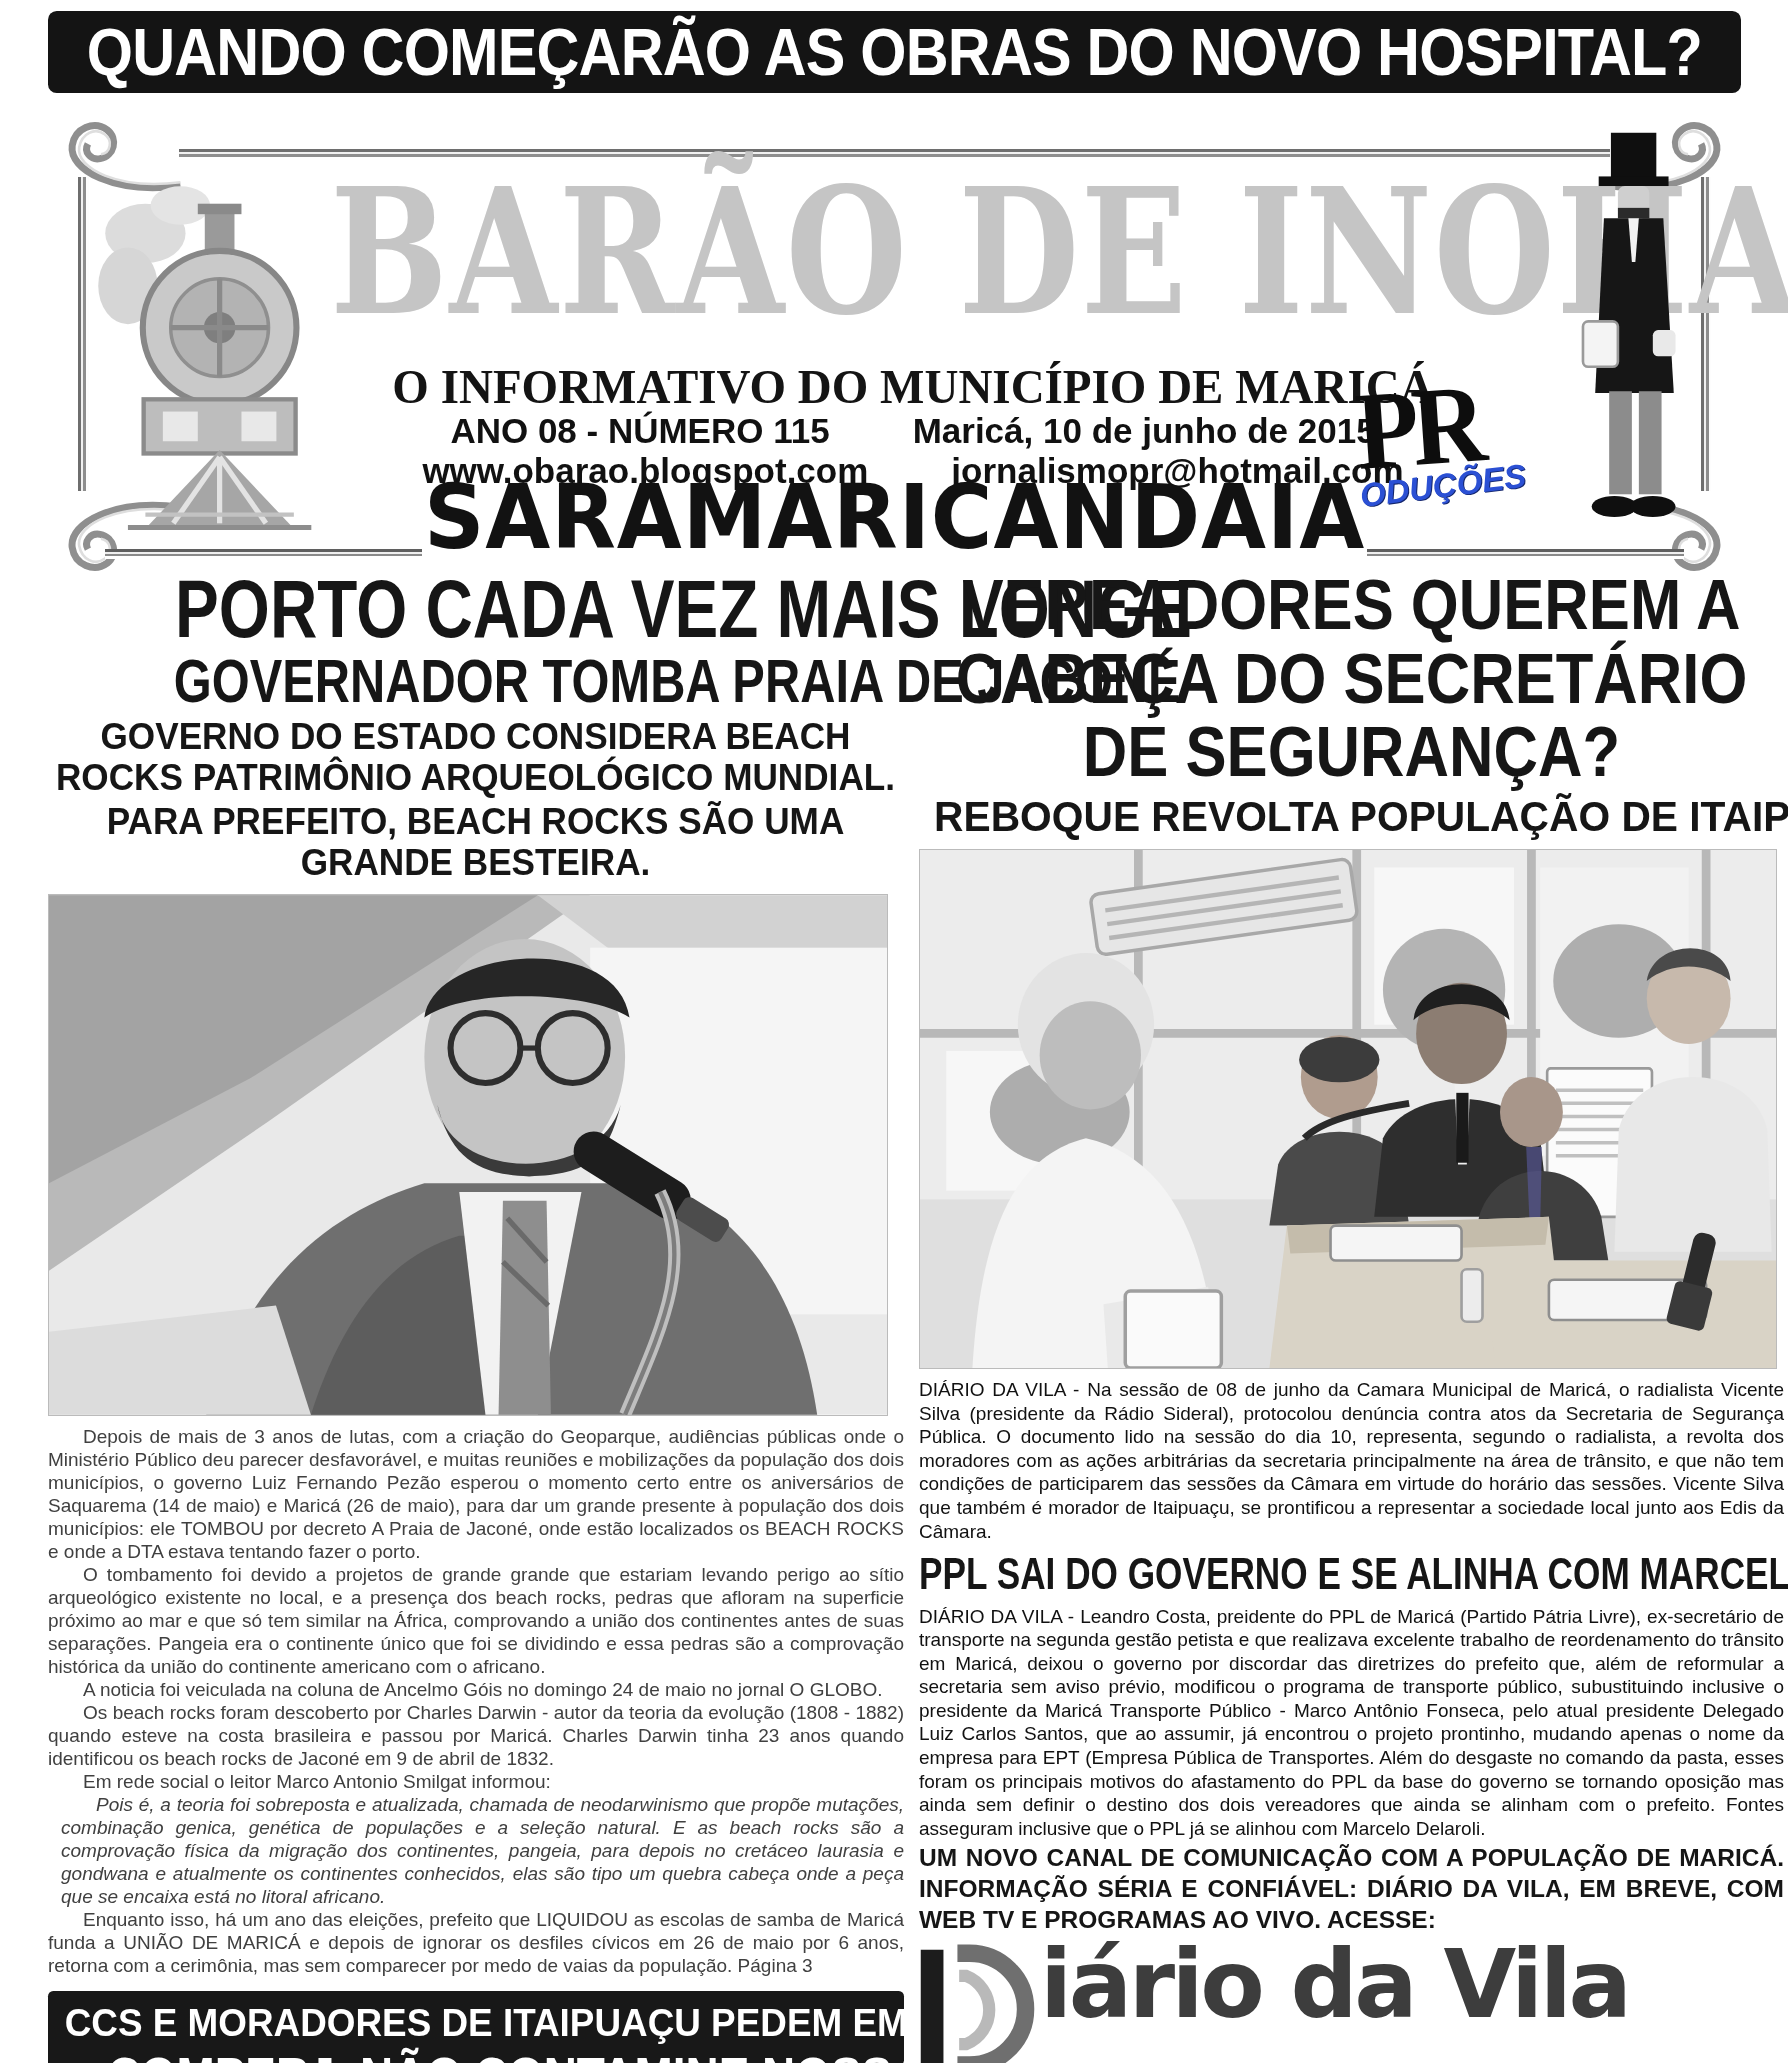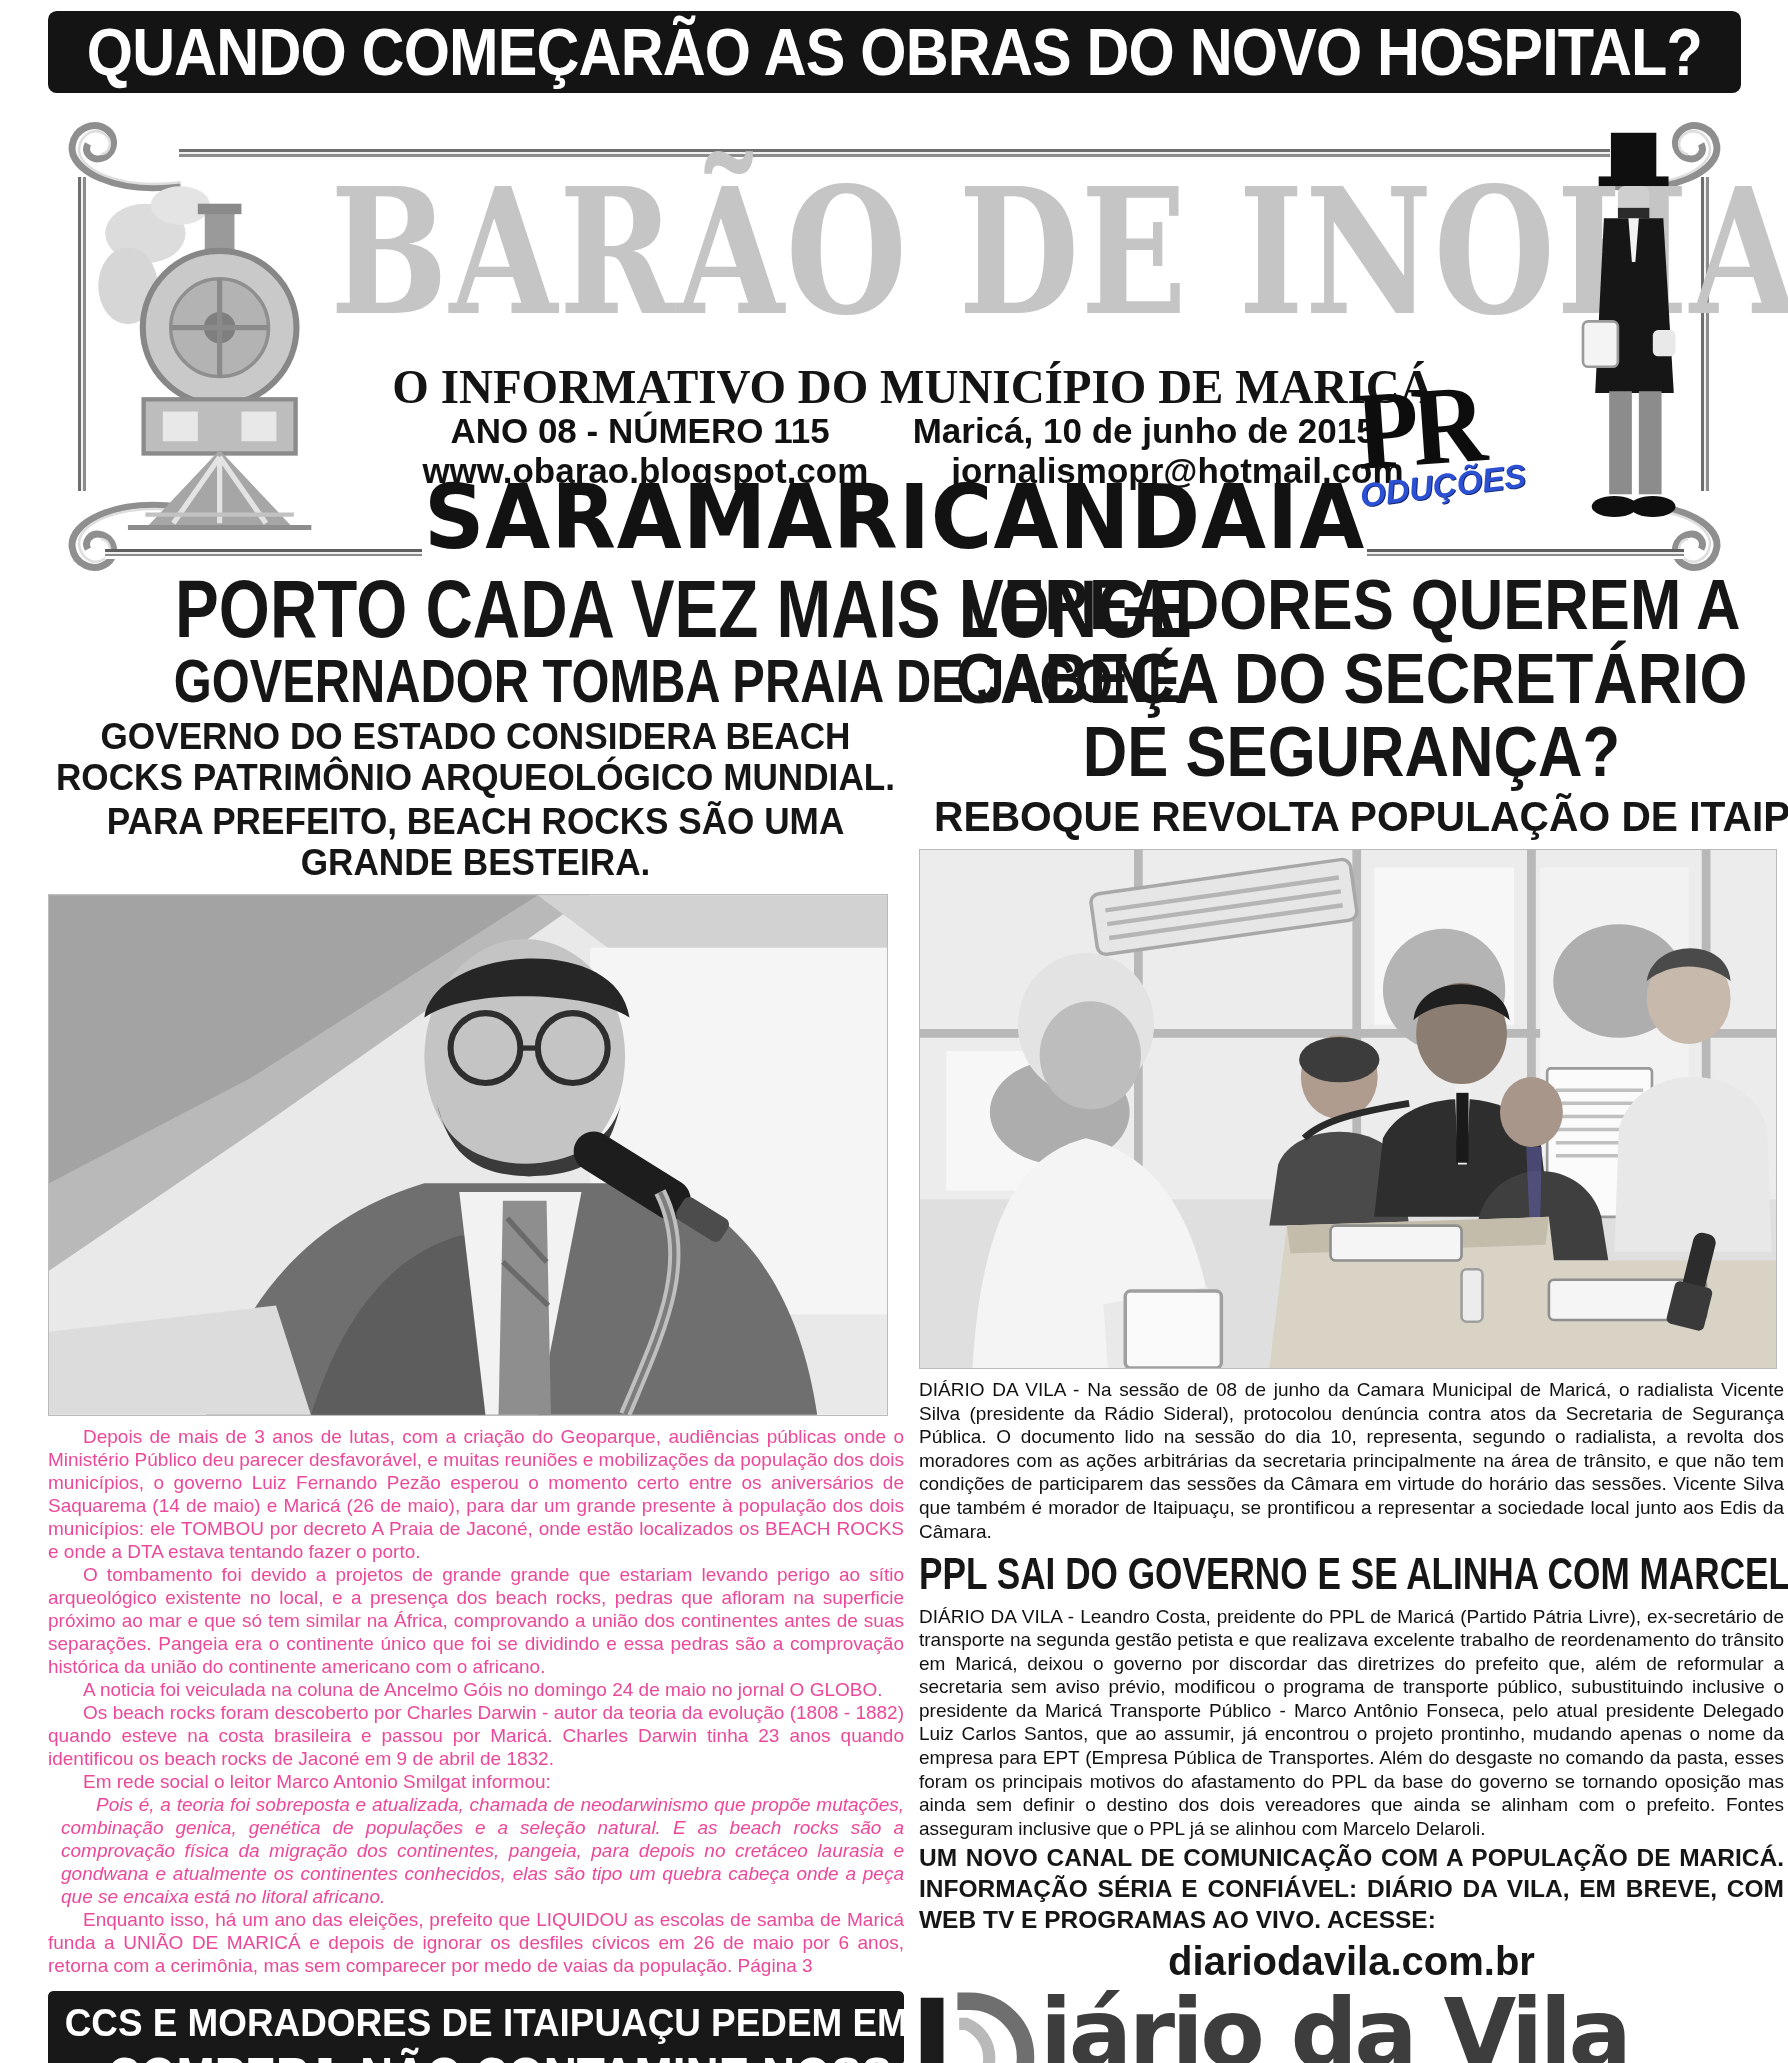--- a/index.html
+++ b/index.html
@@ -38,21 +38,21 @@
   .col-left{position:absolute;left:48px;top:569px;width:856px;}
   .col-right{position:absolute;left:919px;top:569px;width:865px;}
   .hl-center{text-align:center;}
   .hl1-left{font-weight:700;font-size:82px;line-height:0.98;}
   .hl1-left span{display:inline-block;transform:scaleX(0.8);white-space:nowrap;}
   .hl2-left{font-weight:800;font-size:61px;line-height:1.0;margin-top:1.7px;}
   .hl2-left span{display:inline-block;transform:scaleX(0.8);white-space:nowrap;}
   .deck{font-weight:700;font-size:37px;line-height:1.12;margin-top:4px;}
   .deck span{display:inline-block;width:901px;margin-left:-23px;transform:scaleX(0.95);}
   .photo{display:block;margin-top:10.5px;border:0.9px solid #bbb;}
-  .bodytext{margin-top:8.7px;font-size:19px;line-height:23px;text-align:justify;color:#ec4899;}
+  .bodytext{margin-top:8.7px;font-size:19px;line-height:23px;text-align:justify;color:#404040;}
   .bodytext p{margin:0;text-indent:35px;}
   .bodytext p.quote{font-style:italic;margin-left:13px;}
   .campaign{margin-top:14px;background:#181818;border-radius:5.2px;color:#fff;text-align:center;padding:12.2px 0 17.5px;}
   .campaign .l1{font-weight:700;font-size:38px;line-height:1.1;}
   .campaign .l1 span{display:inline-block;transform:scaleX(0.97);white-space:nowrap;}
   .campaign .l2{font-weight:800;font-size:51px;line-height:1.05;margin-top:5.2px;}
   .campaign .l2 span{display:inline-block;transform:scaleX(0.9);white-space:nowrap;letter-spacing:0px;}
   .hl1-right{font-weight:800;font-size:70px;line-height:1.05;text-align:center;}
   .hl1-right span{display:inline-block;width:983px;margin-left:-59px;transform:scaleX(0.88);}
   .hl2-right{font-weight:800;font-size:42px;line-height:1.05;text-align:center;margin-top:5.2px;}
@@ -283,21 +283,20 @@
     </g>
   </svg>
 
   <div class="article">DIÁRIO DA VILA - Na sessão de 08 de junho da Camara Municipal de Maricá, o radialista Vicente Silva (presidente da Rádio Sideral), protocolou denúncia contra atos da Secretaria de Segurança Pública. O documento lido na sessão do dia 10, representa, segundo o radialista, a revolta dos moradores com as ações arbitrárias da secretaria principalmente na área de trânsito, e que não tem condições de participarem das sessões da Câmara em virtude do horário das sessões. Vicente Silva que também é morador de Itaipuaçu, se prontificou a representar a sociedade local junto aos Edis da Câmara.</div>
 
   <div class="ppl-head"><span>PPL SAI DO GOVERNO E SE ALINHA COM MARCELO DELAROLI</span></div>
 
   <div class="article">DIÁRIO DA VILA - Leandro Costa, preidente do PPL de Maricá (Partido Pátria Livre), ex-secretário de transporte na segunda gestão petista e que realizava excelente trabalho de reordenamento do trânsito em Maricá, deixou o governo por discordar das diretrizes do prefeito que, além de reformular a secretaria sem aviso prévio, modificou o programa de transporte público, subustituindo inclusive o presidente da Maricá Transporte Público - Marco Antônio Fonseca, pelo atual presidente Delegado Luiz Carlos Santos, que ao assumir, já encontrou o projeto prontinho, mudando apenas o nome da empresa para EPT (Empresa Pública de Transportes. Além do desgaste no comando da pasta, esses foram os principais motivos do afastamento do PPL da base do governo se tornando oposição mas ainda sem definir o destino dos dois vereadores que ainda se alinham com o prefeito. Fontes asseguram inclusive que o PPL já se alinhou com Marcelo Delaroli.</div>
 
   <div class="promo">UM NOVO CANAL DE COMUNICAÇÃO COM A POPULAÇÃO DE MARICÁ. INFORMAÇÃO SÉRIA E CONFIÁVEL: DIÁRIO DA VILA, EM BREVE, COM WEB TV E PROGRAMAS AO VIVO. ACESSE:</div>
-  <div class="promo-url">diariodavila.com.br</div>
 
   <div class="ddv-logo">
     <svg class="dmark" viewBox="0 0 150 158">
       <rect x="2" y="10" width="26" height="136" fill="#1c1c1c"></rect>
       <path d="M44,14 h14 a64,64 0 0 1 0,128 h-14" fill="none" stroke="#6f6f6f" stroke-width="20"></path>
       <path d="M46,40 h8 a42,42 0 0 1 0,78 h-8" fill="none" stroke="#b9b9b9" stroke-width="14"></path>
     </svg>
     <div class="ddv-text">iário da Vila</div>
 
   </div>

